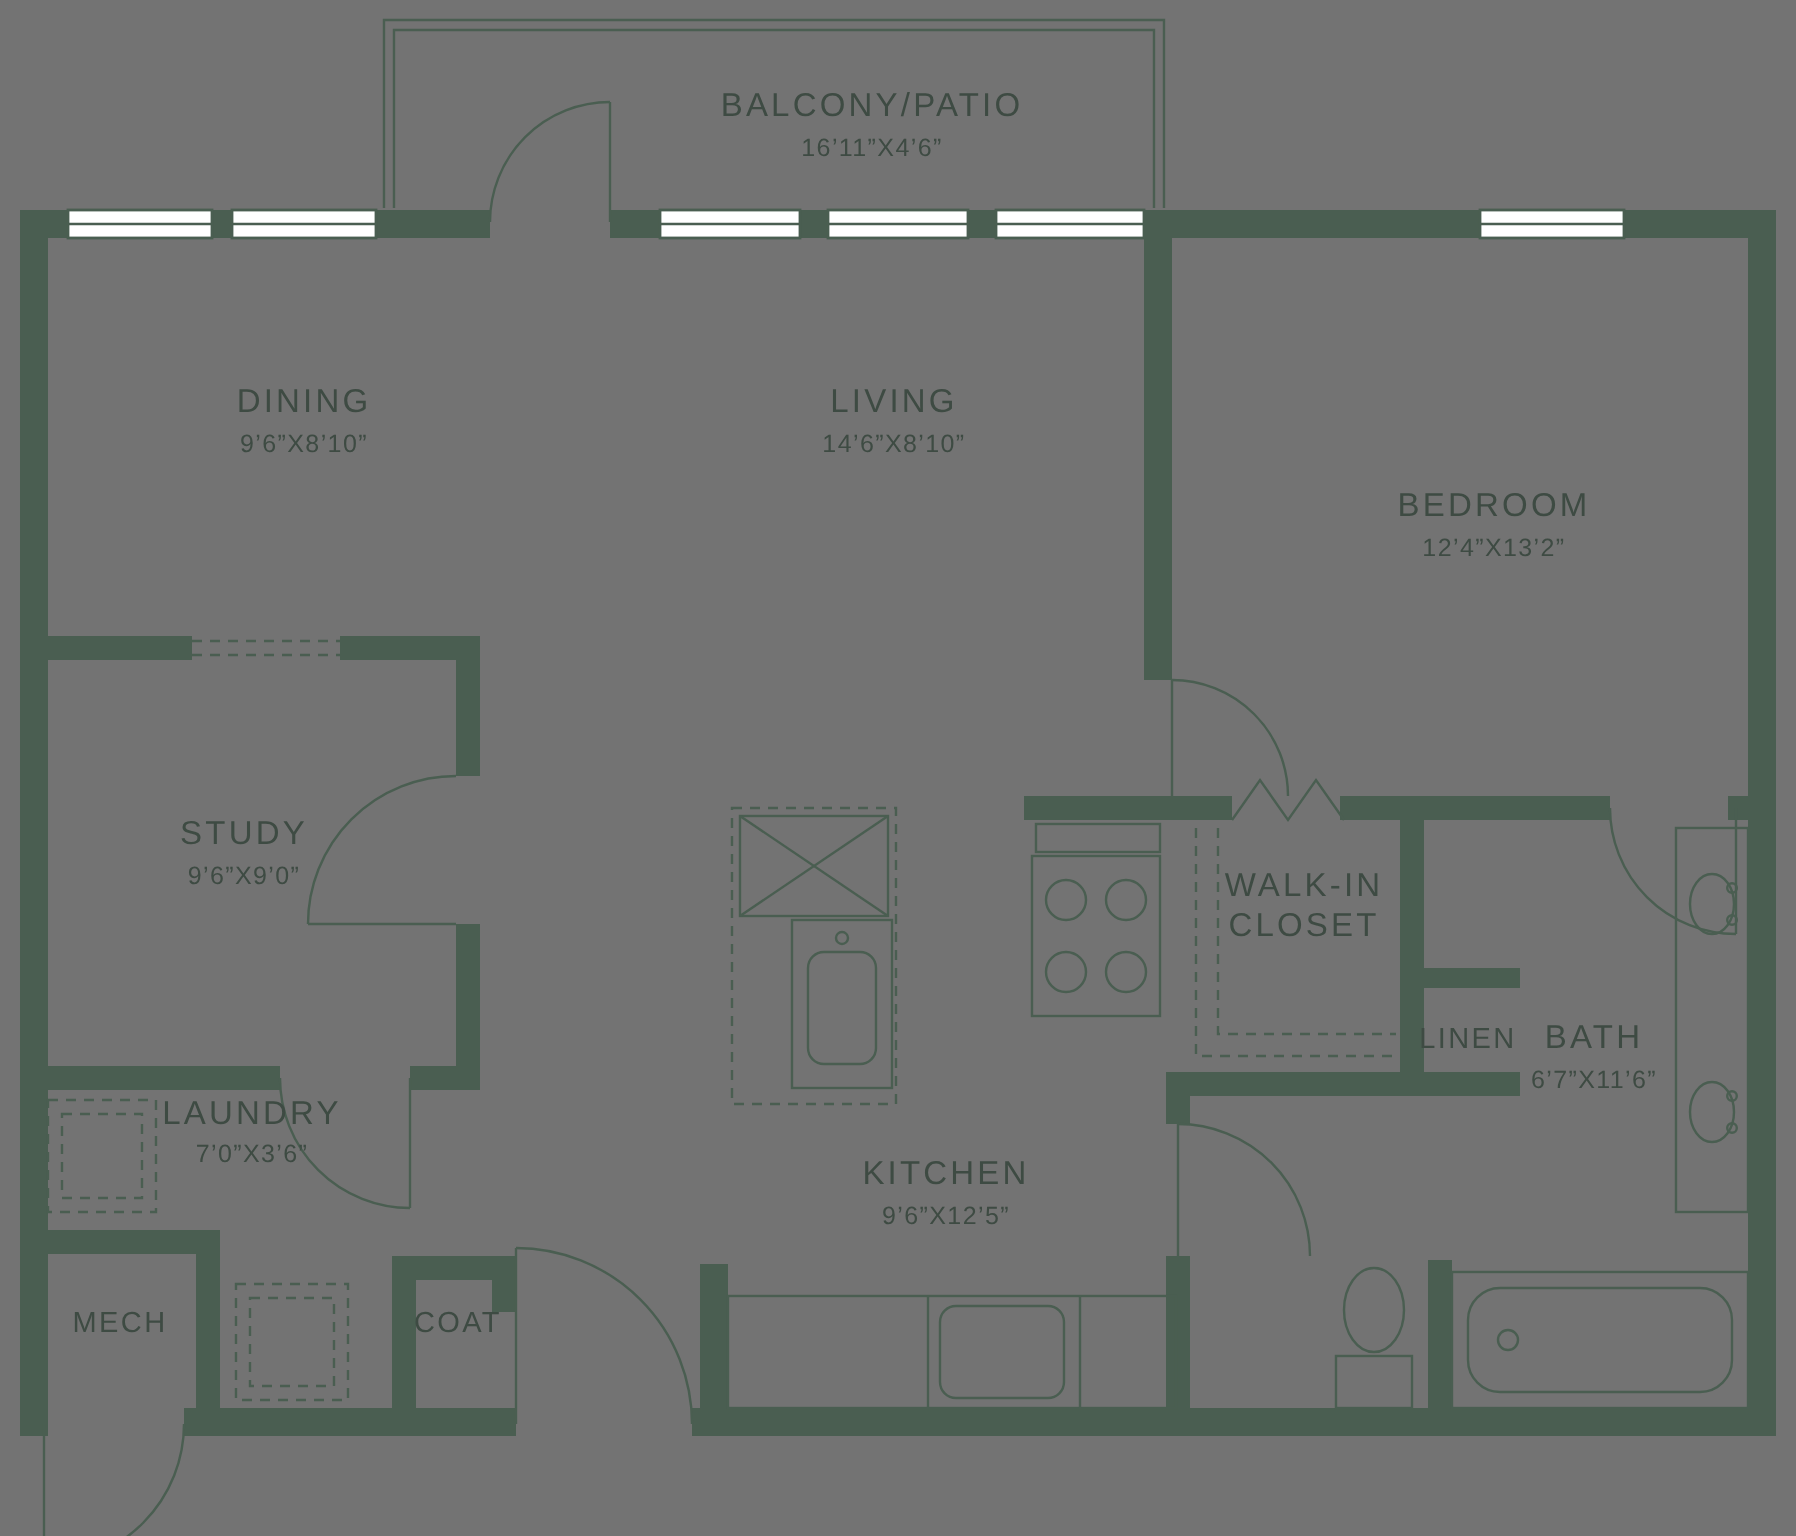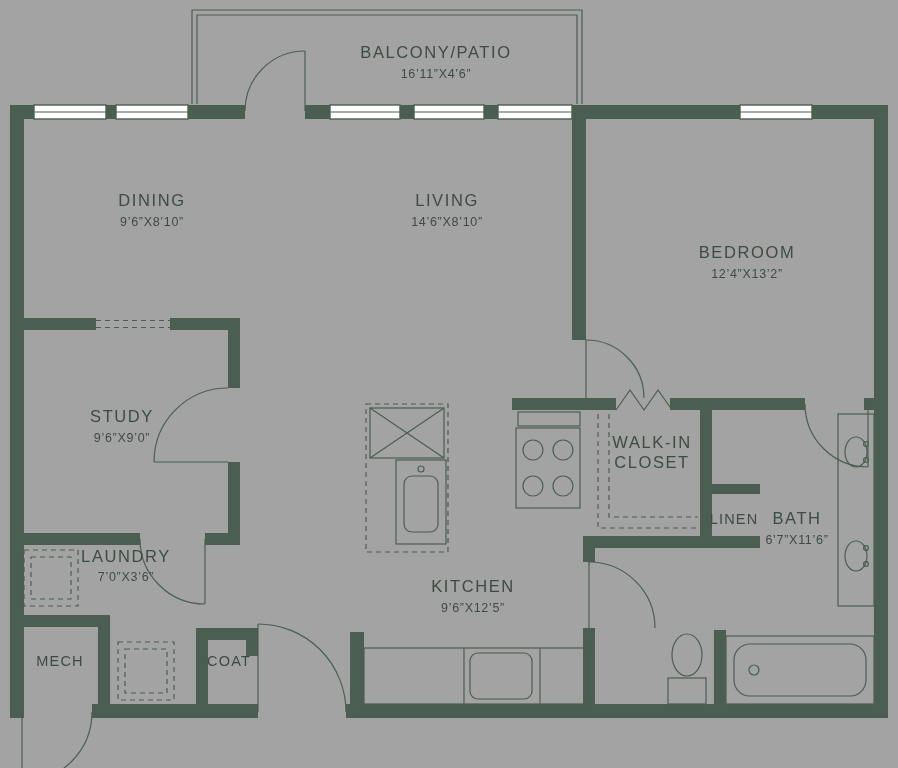--- a/index.html
+++ b/index.html
@@ -1,21 +1,21 @@
 <!DOCTYPE html>
 <html><head>
 <meta charset="utf-8">
 <style>
   :root{
     --wall:#4a5e51;
     --txt:#3e4b43;
   }
   html,body{margin:0;padding:0;background:#ffffff;}
   .canvas{
-    width:898px;height:768px;position:relative;background:#a3a3a3;
+    width:898px;height:768px;position:relative;background:#737373;
     font-family:"Liberation Sans", sans-serif;
   }
   svg{display:block;}
   .thin-lt{fill:none;stroke:var(--wall);stroke-width:1.2;}
   .dash{fill:none;stroke:var(--wall);stroke-width:1.2;stroke-dasharray:5 4;}
   .win{fill:#ffffff;stroke:var(--wall);stroke-width:1.4;}
   .winline{stroke:var(--wall);stroke-width:1.2;}
   text{fill:var(--txt);}
   .room-name{font-size:16.5px;letter-spacing:1.6px;font-weight:400;}
   .room-name-sm{font-size:14.5px;letter-spacing:1.2px;font-weight:400;}

